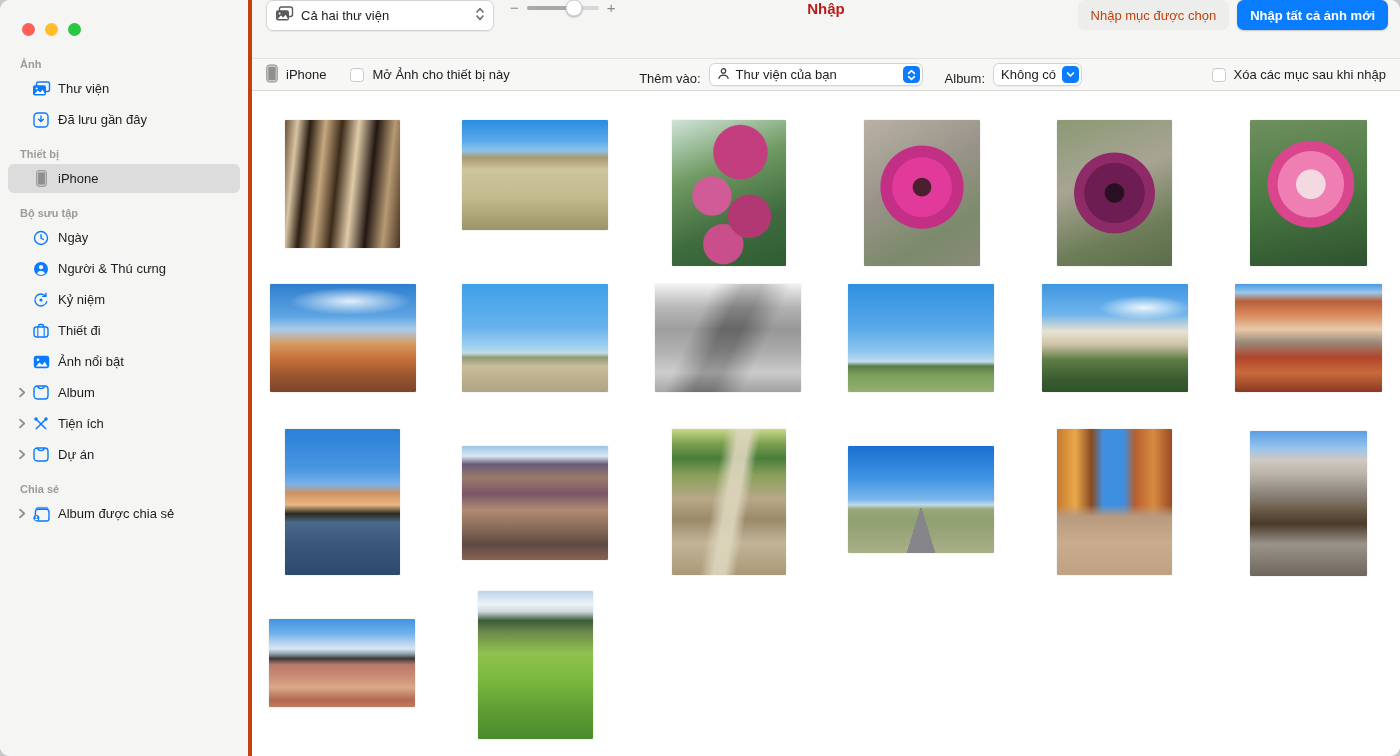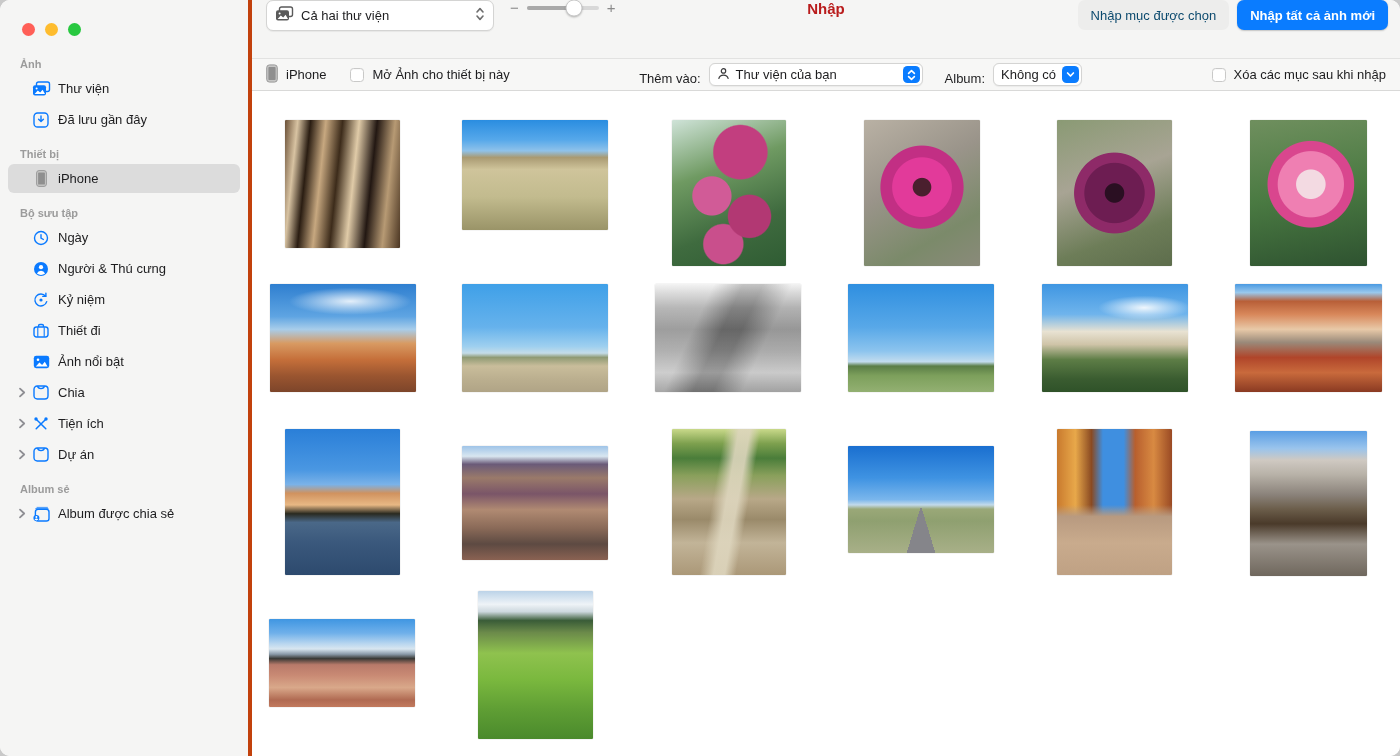--- a/index.html
+++ b/index.html
@@ -37,21 +37,21 @@
   .zoom-track { width:72px; height:4px; border-radius:2px; background:#d8d8d8; position:relative; }
   .zoom-fill { position:absolute; left:0; top:0; height:4px; border-radius:2px; background:#a9a9a9; }
   .zoom-thumb { position:absolute; top:50%; width:17px; height:17px; border-radius:50%;
                 background:#fff; border:0.5px solid #c9c9c9; transform:translate(-50%,-50%);
                 box-shadow:0 1px 2px rgba(0,0,0,.25); }
   .tb-title { position:absolute; left:50%; transform:translateX(-50%); font-size:15px;
               font-weight:700; color:#b91c1c; }
   .tb-buttons { margin-left:auto; display:flex; gap:8px; }
   .btn { height:30px; border-radius:7px; border:none; padding:0 13px; font-size:13px;
          font-family:inherit; }
-  .btn.disabled { background:#ededec; color:#0c4a6e; }
+  .btn.disabled { background:#ededec; color:#c2410c; }
   .btn.primary { background:#0a7cff; color:#fff; font-weight:600;
                  box-shadow:0 .5px 1.5px rgba(0,0,0,.2); }
 
   
   .devicebar { height:33px; background:#f7f7f6; border-top:1px solid #e2e2e1;
                border-bottom:1px solid #d9d9d8; display:flex; align-items:center;
                padding:0 14px; font-size:13px; color:#1d1d1f; gap:8px; }
   .checkbox { width:14px; height:14px; border-radius:3.5px; background:#fff;
               border:1px solid #c9c9c8; box-shadow:inset 0 .5px 1px rgba(0,0,0,.05); flex:0 0 14px; }
   .combo { height:23px; background:#fff; border:1px solid #d4d4d3; border-radius:6px;
@@ -178,21 +178,21 @@
               <svg width="8" height="11" viewBox="0 0 8 11" fill="none" stroke="#8e8e93" stroke-width="1.8" stroke-linecap="round" stroke-linejoin="round">
                 <path d="M2 1.6L6.2 5.5 2 9.4"></path>
               </svg>
             </span>
             <span class="sb-icon">
               <svg width="16" height="15" viewBox="0 0 16 15" fill="none" stroke="#0a7aff" stroke-width="1.4">
                 <rect x="1" y="1" width="14" height="13" rx="3.2"></rect>
                 <path d="M4.6 1.2c.2 1.5 1.2 2.4 3.4 2.4s3.2-.9 3.4-2.4"></path>
               </svg>
             </span>
-            <span class="sb-label">Chia</span>
+            <span class="sb-label">Album</span>
           </div>
           <div class="sb-item">
             <span class="sb-chev">
               <svg width="8" height="11" viewBox="0 0 8 11" fill="none" stroke="#8e8e93" stroke-width="1.8" stroke-linecap="round" stroke-linejoin="round">
                 <path d="M2 1.6L6.2 5.5 2 9.4"></path>
               </svg>
             </span>
             <span class="sb-icon">
               <svg width="16" height="16" viewBox="0 0 16 16" fill="none" stroke="#0a7aff" stroke-width="1.5" stroke-linecap="round">
                 <path d="M3.2 3.2l9.6 9.6M12.8 3.2L3.2 12.8"></path>
@@ -211,21 +211,21 @@
             <span class="sb-icon">
               <svg width="16" height="15" viewBox="0 0 16 15" fill="none" stroke="#0a7aff" stroke-width="1.4">
                 <rect x="1" y="1" width="14" height="13" rx="3.2"></rect>
                 <path d="M4.6 1.2c.2 1.5 1.2 2.4 3.4 2.4s3.2-.9 3.4-2.4"></path>
               </svg>
             </span>
             <span class="sb-label">Dự án</span>
           </div>
         </div>
         <div class="sb-section">
-          <div class="sb-section-title">Album sẻ</div>
+          <div class="sb-section-title">Chia sẻ</div>
           <div class="sb-item">
             <span class="sb-chev">
               <svg width="8" height="11" viewBox="0 0 8 11" fill="none" stroke="#8e8e93" stroke-width="1.8" stroke-linecap="round" stroke-linejoin="round">
                 <path d="M2 1.6L6.2 5.5 2 9.4"></path>
               </svg>
             </span>
             <span class="sb-icon">
               <svg width="18" height="16" viewBox="0 0 18 16" fill="none">
                 <rect x="3.4" y="3.4" width="13.6" height="11.6" rx="2.6" stroke="#0a7aff" stroke-width="1.4"></rect>
                 <path d="M4.6 1.4h11.2M3.4 2.5h13" stroke="#0a7aff" stroke-width="1" opacity=".75"></path>

